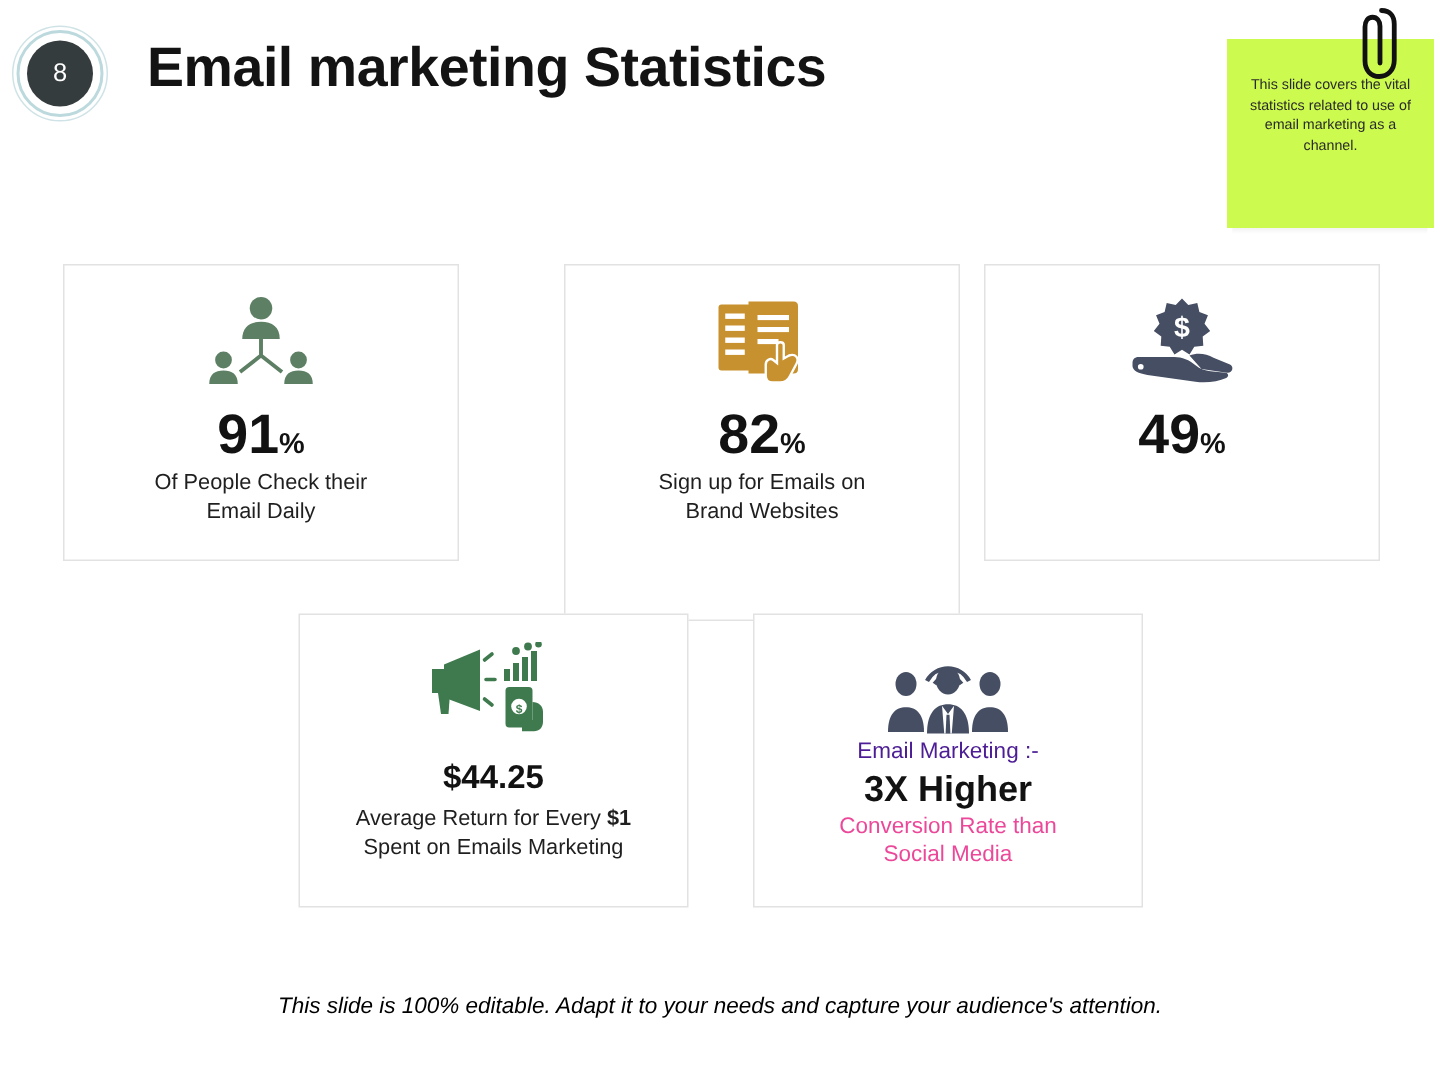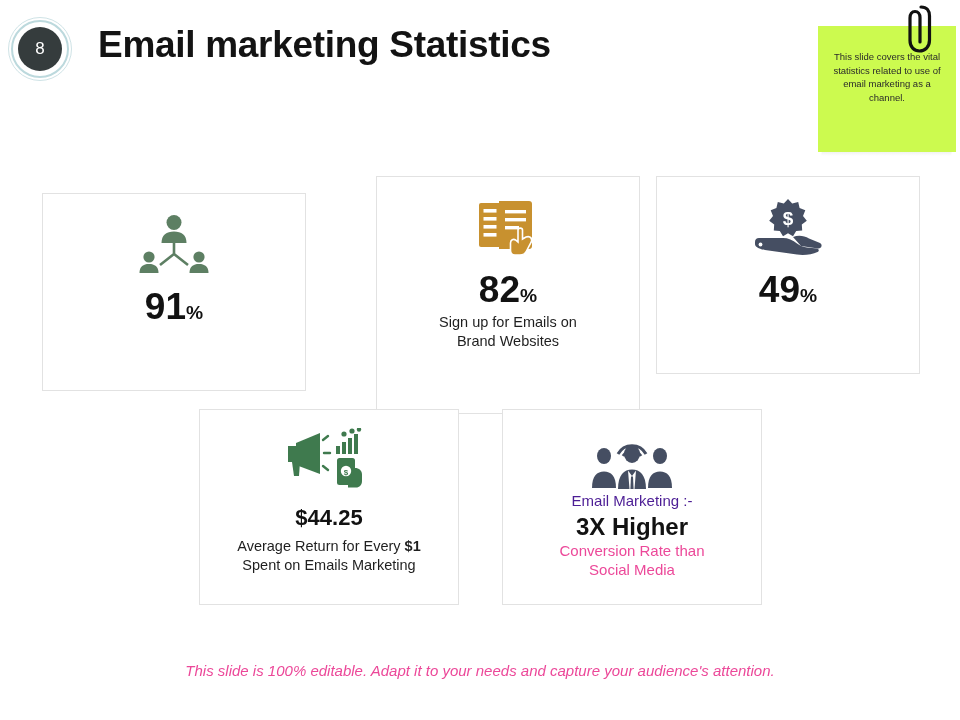--- a/index.html
+++ b/index.html
@@ -127,21 +127,21 @@
     position: absolute;
     left: 0; right: 0;
     text-align: center;
     font-size: 14.5px;
     line-height: 19px;
     color: #1f1f1f;
   }
   .stat-caption b { font-weight: bold; }
 
   
-  #card-1 { left: 42px;  top: 176px; width: 264px; height: 198px; margin-top: 17px; }
+  #card-1 { left: 42px;  top: 176px; width: 264px; height: 198px; }
   #card-2 { left: 352px; top: 176px; width: 264px; height: 238px; margin-left: 24px; }
   #card-3 { left: 656px; top: 176px; width: 264px; height: 198px; }
   
   #card-4 { left: 199px; top: 409px; width: 260px; height: 196px; }
   #card-5 { left: 502px; top: 409px; width: 260px; height: 196px; }
 
   .row1 .card-icon   { top: 18px; height: 64px; }
   .row1 .stat-number { top: 92px; font-size: 37px; }
   .row1 .stat-caption{ top: 136px; }
 
@@ -164,21 +164,21 @@
   }
 
   
   .footer {
     position: absolute;
     left: 0; top: 662px;
     width: 960px;
     text-align: center;
     font-size: 15px;
     font-style: italic;
-    color: #ec4899;
+    color: #000000;
   }
 </style>
 </head>
 <body>
 
 <div class="header">
 
   <div class="slide-badge">
     <div class="ring2">
       <div class="core">8</div>
@@ -207,20 +207,24 @@
         <path d="M39 29 L39 40 M39 40 L25 51 M39 40 L53 51" stroke="#5d7f63" stroke-width="2.6" fill="none"></path>
         <circle cx="14" cy="43" r="5.6"></circle>
         <path d="M4.5 59 C4.5 52.5 8.3 50 14 50 C19.7 50 23.5 52.5 23.5 59 Z"></path>
         <circle cx="64" cy="43" r="5.6"></circle>
         <path d="M54.5 59 C54.5 52.5 58.3 50 64 50 C69.7 50 73.5 52.5 73.5 59 Z"></path>
       </g>
     </svg>
   </div>
   <div class="stat-number">
     <span>91</span><span class="pct">%</span>
+  </div>
+  <div class="stat-caption">
+    <span>Of People Check their</span><br>
+    <span>Email Daily</span>
   </div>
 </div>
 
 <div class="card row1" id="card-2">
   <div class="card-icon">
     <svg width="62" height="60" viewBox="0 0 62 60">
       <g fill="#c8912f">
         <rect x="2" y="4" width="22" height="44" rx="2"></rect>
         <rect x="6.5" y="10" width="13" height="3.6" fill="#ffffff"></rect>
         <rect x="6.5" y="18" width="13" height="3.6" fill="#ffffff"></rect>

